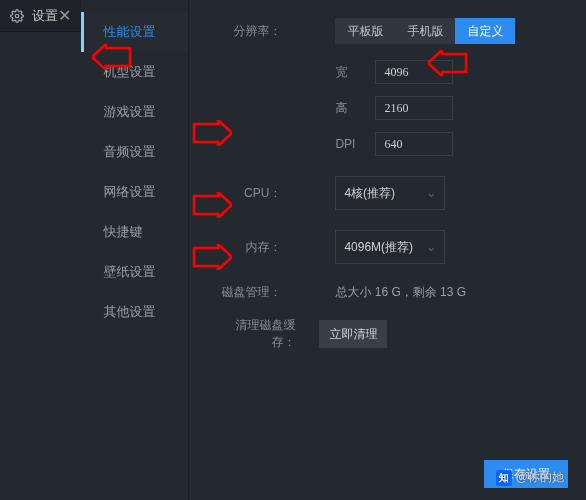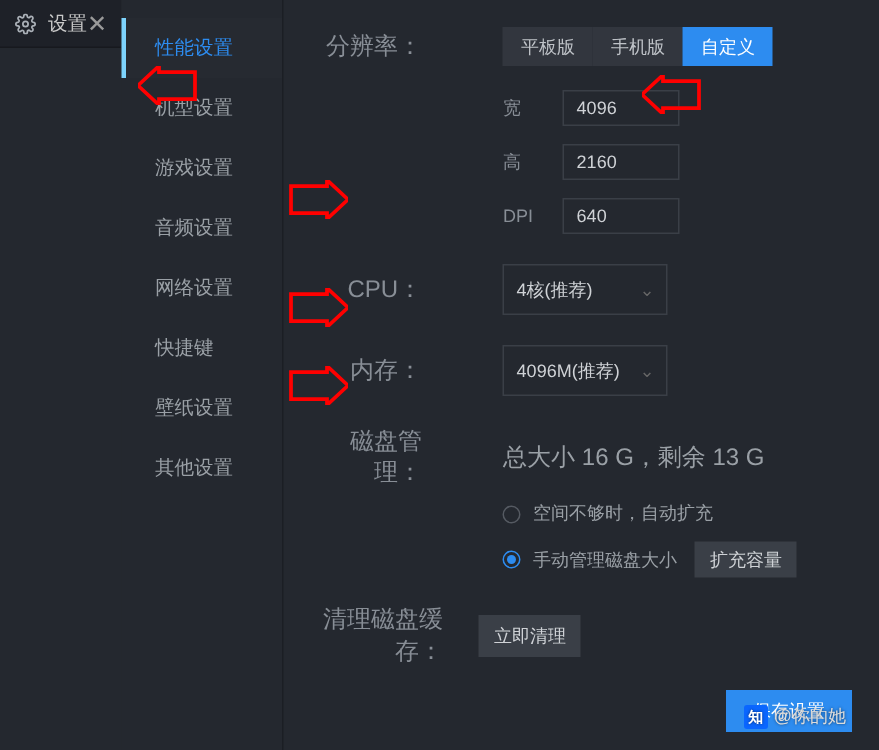--- a/index.html
+++ b/index.html
@@ -7,39 +7,39 @@
   .window { width: 586px; height: 500px; background: #24282f; display: flex; position: relative; }
   .titlebar { height: 32px; background: #1e2128; display: flex; align-items: center; padding: 0 10px; color: #c8c8c8; font-size: 13px; border-bottom: 1px solid #17191e; }
   .titlebar .gear { width: 14px; height: 14px; margin-right: 8px; }
   .titlebar .close { margin-left: auto; color: #9a9a9a; font-size: 16px; cursor: pointer; }
   .body { flex: 1; display: flex; min-height: 0; }
   .sidebar { width: 108px; background: #24282f; border-right: 1px solid #1b1e24; padding-top: 12px; }
   .sidebar-item { height: 40px; display: flex; align-items: center; padding-left: 22px; color: #9aa0a6; font-size: 13px; cursor: pointer; position: relative; }
   .sidebar-item.active { color: #2d8cf0; border-left: 3px solid #7dd3fc; padding-left: 19px; background: #262a31; }
   .content { flex: 1; padding: 18px 22px 10px 24px; color: #9aa0a6; font-size: 12px; overflow: hidden; position: relative; }
   .row { display: flex; align-items: center; margin-bottom: 12px; }
-  .label { width: 82px; text-align: right; padding-right: 14px; color: #888e96; font-size: 16px; }
+  .label { width: 82px; text-align: right; padding-right: 14px; color: #888e96; font-size: 12px; }
   .seg { display: flex; }
   .seg-btn { width: 60px; height: 26px; background: #32363e; color: #bfc3c8; font-size: 12px; display: flex; align-items: center; justify-content: center; cursor: pointer; }
   .seg-btn.active { background: #2d8cf0; color: #fff; }
-  .input { width: 78px; height: 24px; background: #24282f; border: 1px solid #3a3f47; color: #cfd2d6; font-size: 12px; padding: 0 8px; display: flex; align-items: center; }
+  .input { width: 78px; height: 24px; background: #24282f; border: 1px solid #3a3f47; color: #cfd2d6; font-size: 12px; padding: 0 8px; display: flex; align-items: center; font-family: Liberation Serif, serif; }
   .sublabel { width: 34px; text-align: left; color: #888e96; font-size: 12px; margin-right: 6px; }
   .select { width: 110px; height: 28px; background: #24282f; border: 1px solid #3a3f47; color: #cfd2d6; font-size: 12px; padding: 16px 8px; display: flex; align-items: center; justify-content: space-between; cursor: pointer; }
   .select .chev { color: #666; }
   .radio-row { display: flex; align-items: center; margin-bottom: 10px; color: #9aa0a6; font-size: 12px; }
   .radio { width: 12px; height: 12px; border-radius: 50%; border: 1px solid #555a62; margin-right: 8px; display: flex; align-items: center; justify-content: center; }
   .radio.sel { border-color: #2d8cf0; }
   .radio.sel::after { content: ""; width: 6px; height: 6px; border-radius: 50%; background: #2d8cf0; }
   .btn-sm { height: 24px; padding: 0 10px; background: #3a3f47; color: #cfd2d6; font-size: 12px; border: none; display: inline-flex; align-items: center; cursor: pointer; margin-left: 12px; }
   .btn-primary { height: 28px; padding: 0 18px; background: #2d8cf0; color: #fff; font-size: 12px; border: none; cursor: pointer; }
   .footer { position: absolute; bottom: 12px; right: 18px; display: flex; align-items: center; gap: 10px; }
   .watermark { color: #dcdcdc; font-size: 12px; display: flex; align-items: center; gap: 4px; text-shadow: 0 0 2px rgba(0,0,0,0.6); }
   .zh-logo { width: 16px; height: 16px; background: #0a66ff; color: #fff; font-size: 10px; display: flex; align-items: center; justify-content: center; border-radius: 2px; font-weight: bold; }
   .divider-gap { height: 8px; }
-  .disk-info { color: #9aa0a6; font-size: 16px; }
+  .disk-info { color: #9aa0a6; font-size: 12px; }
   .subrows { margin-left: 82px; }
   
   .arrow { position: absolute; pointer-events: none; }
 </style>
 </head>
 <body>
 
 <div class="window">
 
   <div class="titlebar">
@@ -131,31 +131,20 @@
           <span class="chev">⌄</span>
         </div>
       </div>
 
       <div class="divider-gap"></div>
 
       <div class="row" style="margin-bottom:8px;">
         <div class="label">磁盘管理：</div>
         <div class="disk-info" style="margin-left:40px;">总大小 16 G，剩余 13 G</div>
       </div>
-      <div style="margin-left:122px;">
-        <div class="radio-row">
-          <div class="radio"></div>
-          <span>空间不够时，自动扩充</span>
-        </div>
-        <div class="radio-row">
-          <div class="radio sel"></div>
-          <span>手动管理磁盘大小</span>
-          <button class="btn-sm">扩充容量</button>
-        </div>
-      </div>
 
       <div class="divider-gap"></div>
 
       <div class="row">
         <div class="label" style="width:96px;">清理磁盘缓存：</div>
         <button class="btn-sm" style="margin-left:10px; height:28px;">立即清理</button>
       </div>
 
     </div>
   </div>

